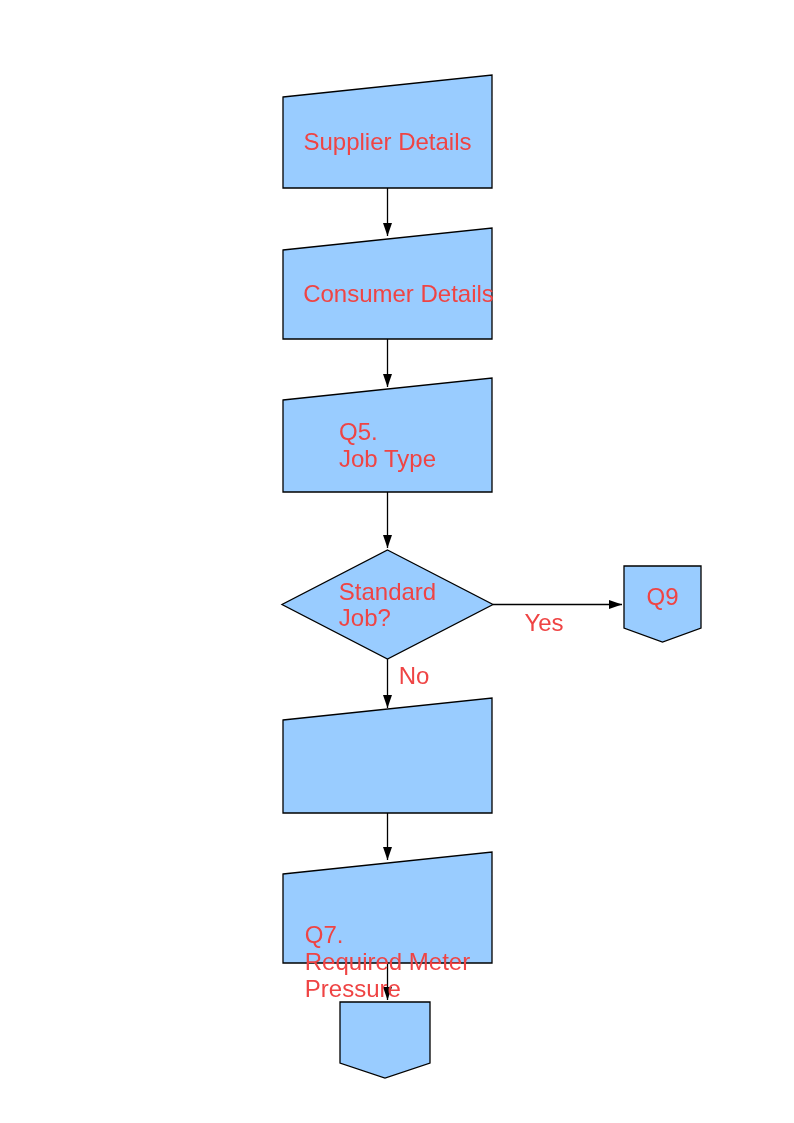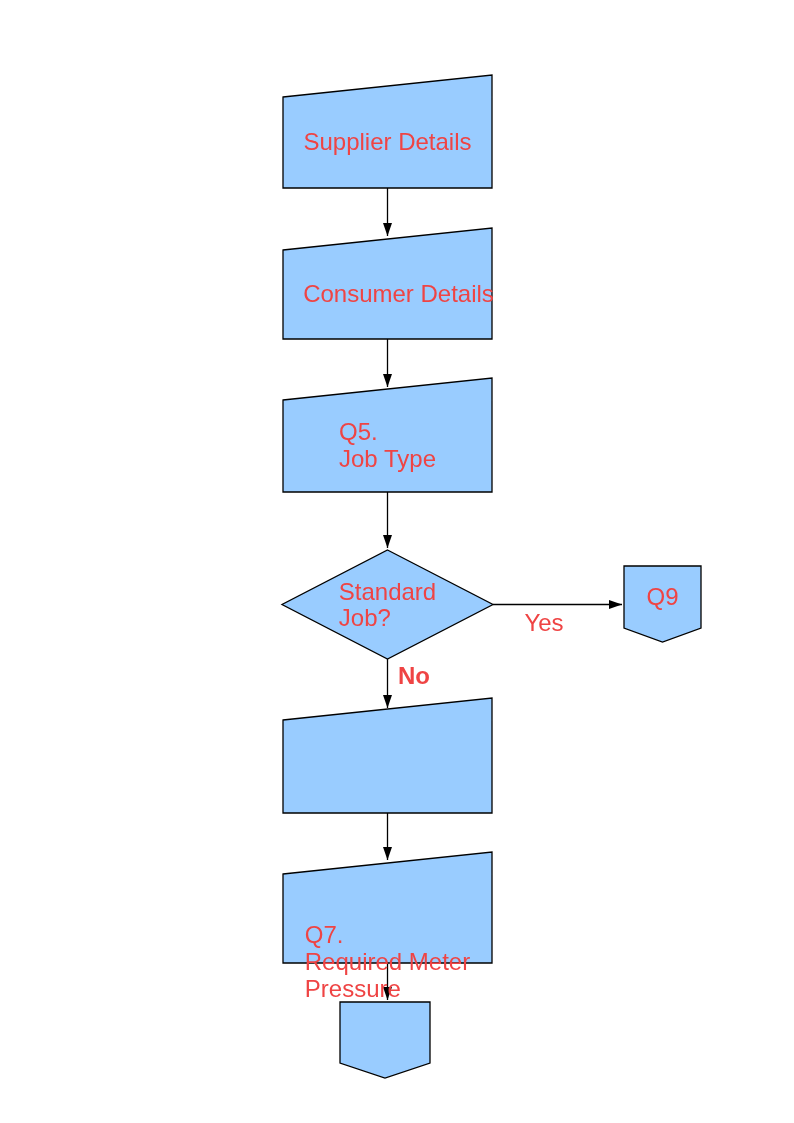--- a/index.html
+++ b/index.html
@@ -89,15 +89,15 @@
   <div class="lbl" style="left:624px; top:566px; width:77px; height:62px;">Q9</div>
 
 
   <div class="lbl" style="left:283px; top:874px; width:209px; height:89px;margin-top:44px;">Q7.
 Required Meter
 Pressure</div>
 
 
   <div class="lbl" style="left:512px; top:570px; width:64px; height:26px;margin-top:40px;">Yes</div>
 
-  <div class="lbl" style="left:392px; top:663px; width:44px; height:26px;font-weight:bold;">No</div>
+  <div class="lbl" style="left:392px; top:663px; width:44px; height:26px;">No</div>
 
 </div>
 
 </body></html>

